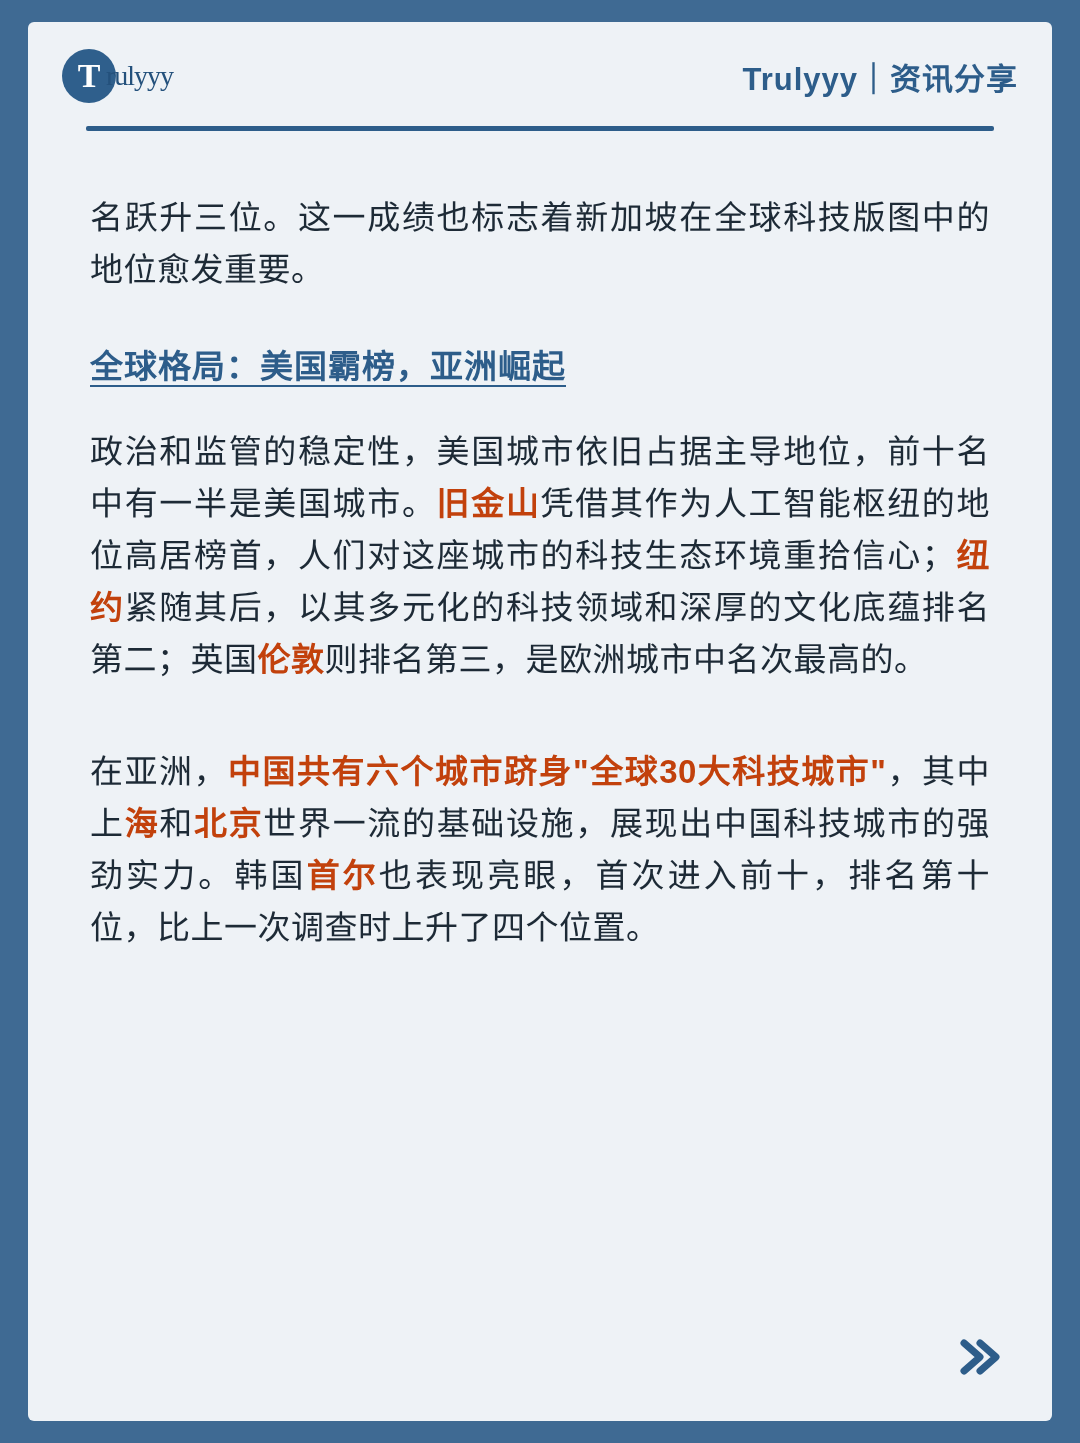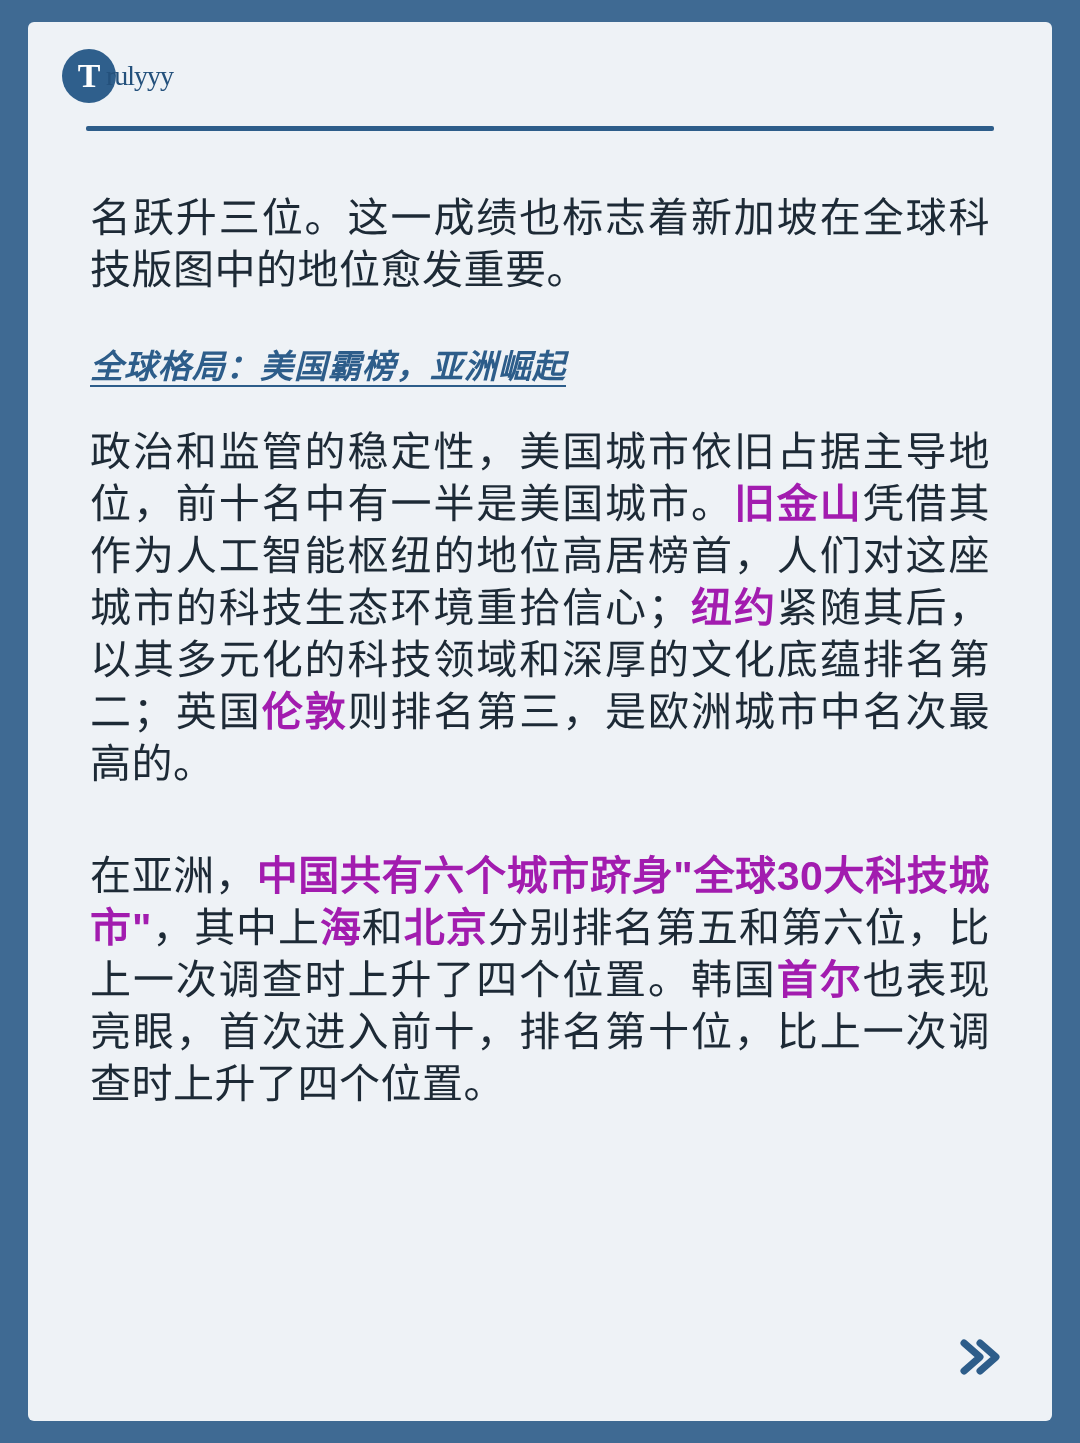--- a/index.html
+++ b/index.html
@@ -76,45 +76,44 @@
     height: 5px;
     background: #2d5d8a;
     border-radius: 2px;
   }
   
   .article {
     padding: 62px 62px 0 62px;
     box-sizing: border-box;
   }
   .para {
-    font-size: 41px;
+    font-size: 33px;
     line-height: 52px;
     color: #1d2a36;
     margin: 0 0 0 0;
     letter-spacing: 0.5px;
     text-align: justify;
   }
   .para.gap-top-lg {
     margin-top: 60px;
   }
   .section-head {
     font-size: 33px;
     line-height: 50px;
     color: #2d5d8a;
     font-weight: bold;
     text-decoration: underline;
     text-underline-offset: 7px;
     text-decoration-thickness: 2px;
     letter-spacing: 1px;
     margin: 46px 0 34px 0;
-    font-style: italic;
   }
   b, .b {
     font-weight: bold;
-    color: #a21caf;
+    color: #c2410c;
     margin-top: 32px;
   }
   
   .next-arrow {
     position: absolute;
     right: 46px;
     bottom: 36px;
     width: 56px;
     height: 56px;
     display: flex;
@@ -129,32 +128,33 @@
 </head>
 <body>
 
 <div class="page">
 
   <div class="header">
     <div class="brand">
       <div class="brand-mark">T</div>
       <div class="brand-text">rulyyy</div>
     </div>
+    <div class="header-title">Trulyyy｜资讯分享</div>
     <div class="header-rule"></div>
   </div>
 
   <div class="article">
 
     <p class="para">名跃升三位。这一成绩也标志着新加坡在全球科技版图中的地位愈发重要。</p>
 
     <div class="section-head">全球格局：美国霸榜，亚洲崛起</div>
 
     <p class="para"><span>政治和监管的稳定性，美国城市依旧占据主导地位，前十名中有一半是美国城市。</span><b>旧金山</b><span>凭借其作为人工智能枢纽的地位高居榜首，人们对这座城市的科技生态环境重拾信心；</span><b>纽约</b><span>紧随其后，以其多元化的科技领域和深厚的文化底蕴排名第二；英国</span><b>伦敦</b><span>则排名第三，是欧洲城市中名次最高的。</span></p>
 
-    <p class="para gap-top-lg"><span>在亚洲，</span><b>中国共有六个城市跻身"全球30大科技城市"</b><span>，其中上</span><b>海</b><span>和</span><b>北京</b><span>分别排名第五和第六位，比上一次调查时上升了四个位置。韩国</span><b>首尔</b><span>也表现亮眼，首次进入前十，排名第十位，比上一次调查时上升了四个位置。</span></p>
+    <p class="para gap-top-lg"><span>在亚洲，</span><b>中国共有六个城市跻身"全球30大科技城市"</b><span>，其中上</span><b>海</b><span>和</span><b>北京</b><span>世界一流的基础设施，展现出中国科技城市的强劲实力。韩国</span><b>首尔</b><span>也表现亮眼，首次进入前十，排名第十位，比上一次调查时上升了四个位置。</span></p>
 
 
 
   </div>
 
   <div class="next-arrow">
     <svg width="56" height="56" viewBox="0 0 56 56">
       <polyline points="14,14 30,28 14,42" fill="none" stroke="#2d5d8a" stroke-width="7" stroke-linecap="round" stroke-linejoin="round"></polyline>
       <polyline points="30,14 46,28 30,42" fill="none" stroke="#2d5d8a" stroke-width="7" stroke-linecap="round" stroke-linejoin="round"></polyline>
     </svg>

